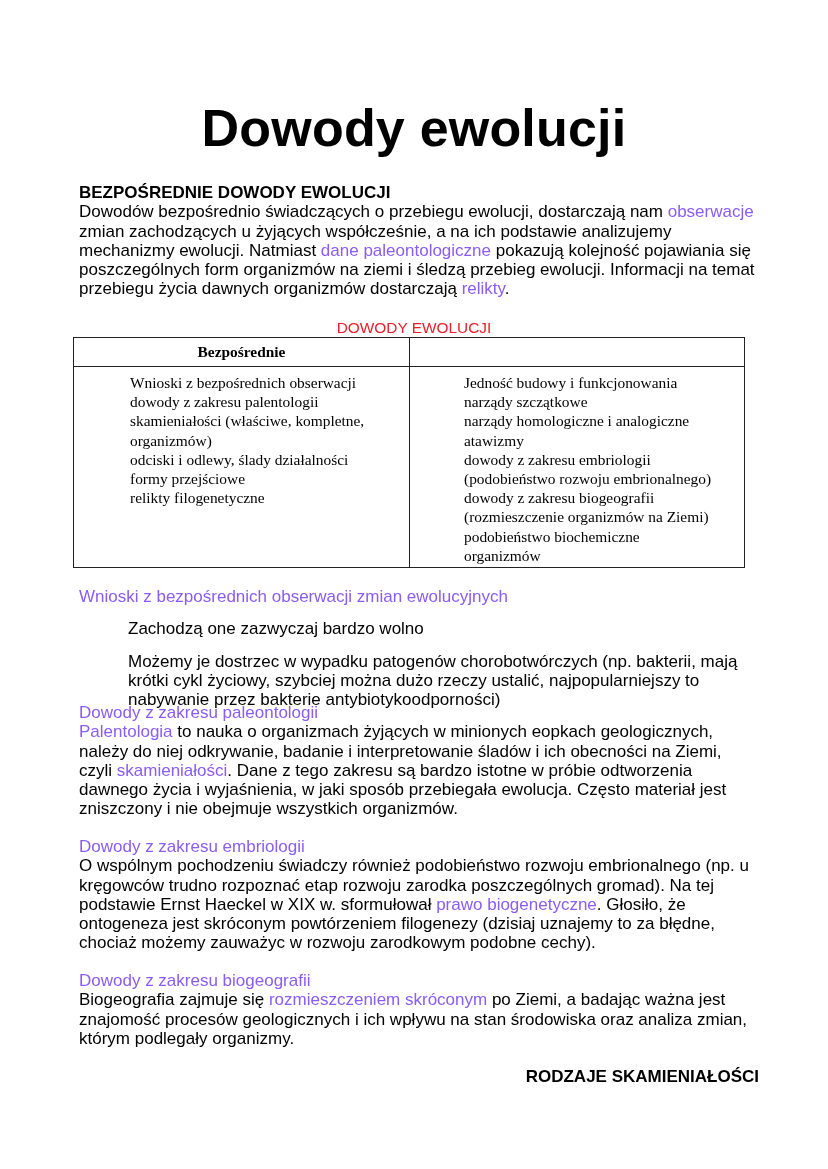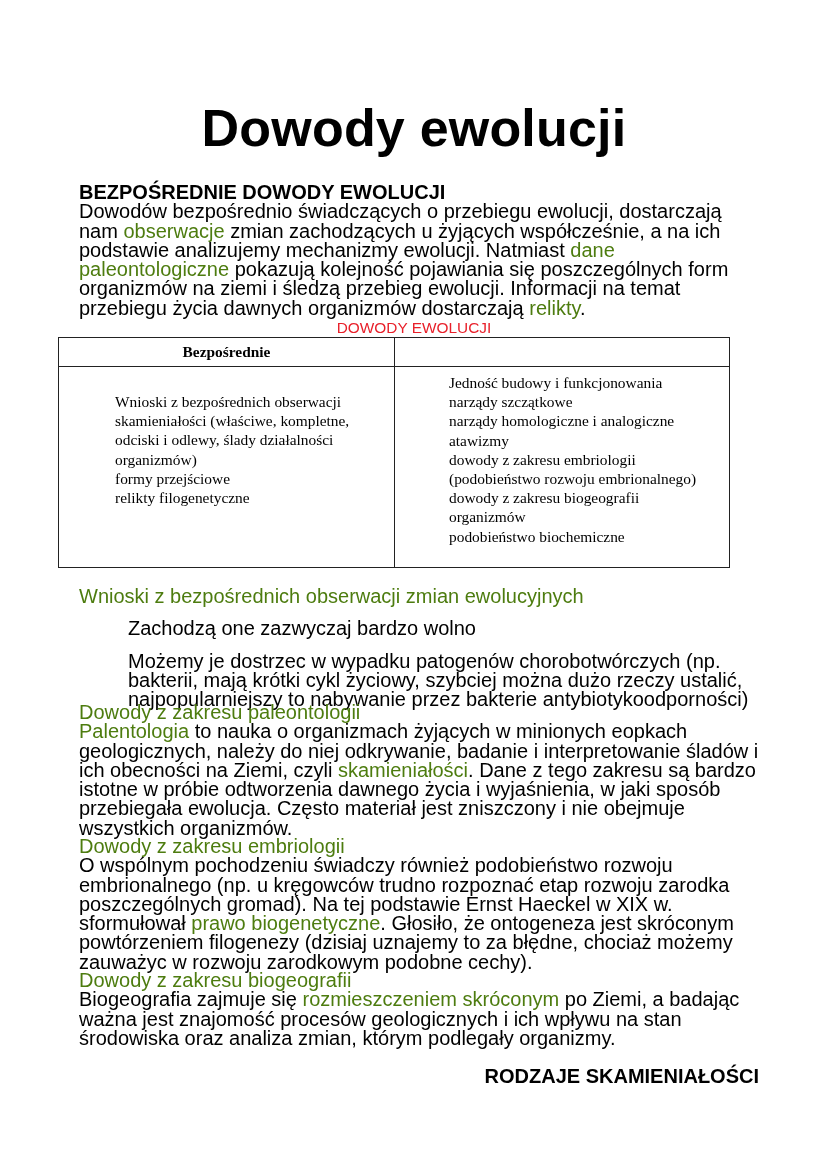--- a/index.html
+++ b/index.html
@@ -29,42 +29,42 @@
       text-align: center;
       font-weight: bold;
       font-size: 52px;
       line-height: 64px;
       letter-spacing: 0.2px;
     }
     .block {
       position: absolute;
       left: 79px;
       width: 680px;
-      font-size: 20px;
+      font-size: 17px;
       line-height: 19.3px;
     }
     .heading-bold {
       font-weight: bold;
     }
-    .red { color: #4d7c0f; }
+    .red { color: #8b5cf6; }
     .indent { padding-left: 49px; margin-top: 13px; }
 
     .table-caption {
       position: absolute;
       left: 0;
       width: 828px;
       top: 318px;
       text-align: center;
       font-size: 15.4px;
       line-height: 19px;
       color: #e8202a;
     }
     .evid-table {
       position: absolute;
-      left: 58px;
+      left: 73px;
       top: 337px;
       width: 672px;
       height: 231px;
       border: 1.5px solid #222;
       box-sizing: border-box;
       font-family: "Liberation Serif", serif;
       font-size: 15.4px;
       line-height: 19.2px;
     }
     .evid-table .col-div {
@@ -87,21 +87,21 @@
       font-weight: bold;
       text-align: center;
       font-size: 15.4px;
     }
     .evid-table .hcell.left { left: 0; width: 335px; }
     .evid-table .hcell.right { left: 336px; width: 334px; }
     .evid-table .cell {
       position: absolute;
       top: 35px;
     }
-    .evid-table .cell.left { left: 56px; width: 275px; margin-top: 19px; }
+    .evid-table .cell.left { left: 56px; width: 275px; }
     .evid-table .cell.right { left: 390px; width: 280px; }
     .evid-table .cell div { white-space: nowrap; }
   </style>
 </head>
 <body>
 
 <div class="page">
 
   <div class="title">Dowody ewolucji</div>
 
@@ -110,36 +110,38 @@
     <div><span>Dowodów bezpośrednio świadczących o przebiegu ewolucji, dostarczają nam </span><span class="red">obserwacje</span><span> zmian zachodzących u żyjących współcześnie, a na ich podstawie analizujemy mechanizmy ewolucji. Natmiast </span><span class="red">dane paleontologiczne</span><span> pokazują kolejność pojawiania się poszczególnych form organizmów na ziemi i śledzą przebieg ewolucji. Informacji na temat przebiegu życia dawnych organizmów dostarczają </span><span class="red">relikty</span><span>.</span></div>
   </div>
 
   <div class="table-caption">DOWODY EWOLUCJI</div>
   <div class="evid-table">
     <div class="col-div"></div>
     <div class="head-div"></div>
     <div class="hcell left">Bezpośrednie</div>
     <div class="cell left">
         <div>Wnioski z bezpośrednich obserwacji</div>
+        <div>dowody z zakresu palentologii</div>
         <div>skamieniałości (właściwe, kompletne,</div>
+        <div>organizmów)</div>
         <div>odciski i odlewy, ślady działalności</div>
-        <div>organizmów)</div>
         <div>formy przejściowe</div>
         <div>relikty filogenetyczne</div>
       </div>
     <div class="cell right">
         <div>Jedność budowy i funkcjonowania</div>
         <div>narządy szczątkowe</div>
         <div>narządy homologiczne i analogiczne</div>
         <div>atawizmy</div>
         <div>dowody z zakresu embriologii</div>
         <div>(podobieństwo rozwoju embrionalnego)</div>
         <div>dowody z zakresu biogeografii</div>
+        <div>(rozmieszczenie organizmów na Ziemi)</div>
+        <div>podobieństwo biochemiczne</div>
         <div>organizmów</div>
-        <div>podobieństwo biochemiczne</div>
       </div>
   </div>
 
   <div class="block" style="top:587px;">
     <div class="red">Wnioski z bezpośrednich obserwacji zmian ewolucyjnych</div>
     <div class="indent">Zachodzą one zazwyczaj bardzo wolno</div>
     <div class="indent">Możemy je dostrzec w wypadku patogenów chorobotwórczych (np. bakterii, mają krótki cykl życiowy, szybciej można dużo rzeczy ustalić, najpopularniejszy to nabywanie przez bakterie antybiotykoodporności)</div>
   </div>
 
   <div class="block" style="top:703px;">

